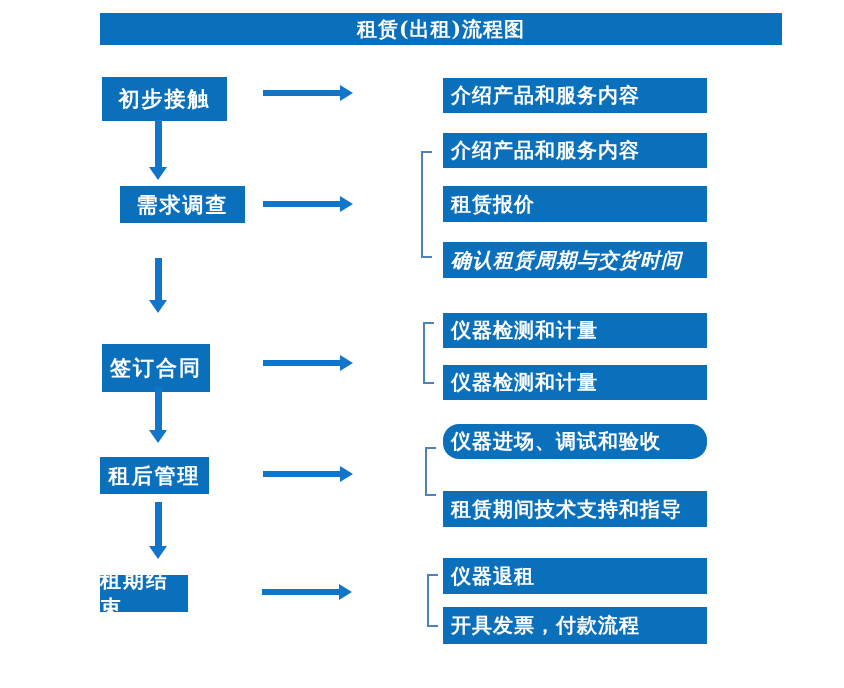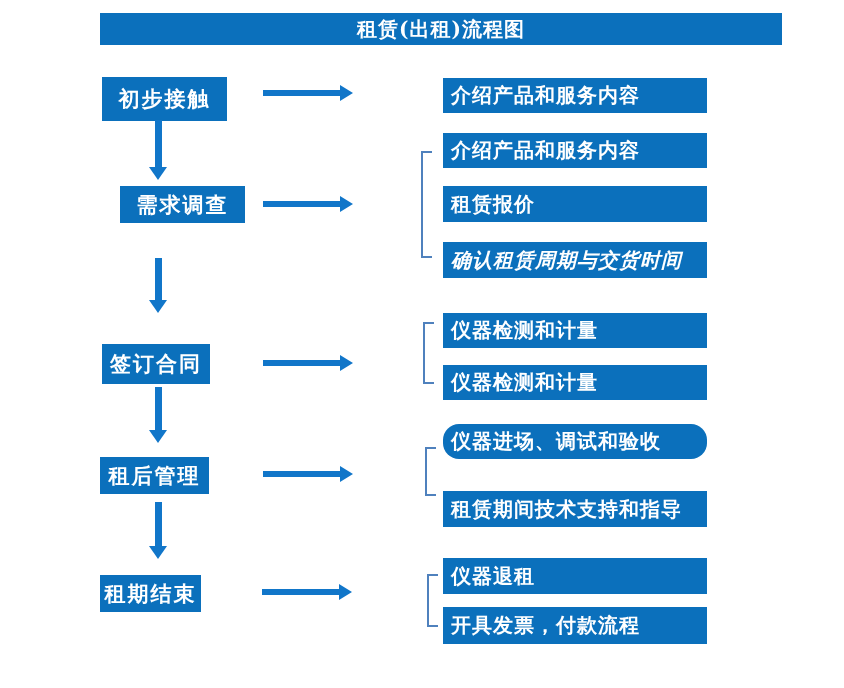--- a/index.html
+++ b/index.html
@@ -79,23 +79,23 @@
 <body>
 
 <div class="canvas">
 
   <div class="title-bar">
     <span>租赁(出租)流程图</span>
   </div>
 
   <div class="step-box" style="left:102px; top:77px;  width:125px; height:44px;">初步接触</div>
   <div class="step-box" style="left:102px; top:186px; width:125px; height:37px;margin-left:18px;">需求调查</div>
-  <div class="step-box" style="left:102px; top:344px; width:108px; height:40px;">签订合同</div>
+  <div class="step-box" style="left:102px; top:344px; width:108px; height:48px;">签订合同</div>
   <div class="step-box" style="left:100px; top:457px; width:109px; height:37px;">租后管理</div>
-  <div class="step-box" style="left:100px; top:575px; width:101px; height:37px;">租期结束</div>
+  <div class="step-box" style="left:100px; top:575px; width:88px; height:37px;">租期结束</div>
 
   <div class="detail-box" style="top:78px;">介绍产品和服务内容</div>
   <div class="detail-box" style="top:133px;">介绍产品和服务内容</div>
   <div class="detail-box" style="top:186px; height:36px;">租赁报价</div>
   <div class="detail-box" style="top:242px; height:36px;font-style:italic;">确认租赁周期与交货时间</div>
   <div class="detail-box" style="top:313px;">仪器检测和计量</div>
   <div class="detail-box" style="top:365px;">仪器检测和计量</div>
   <div class="detail-box" style="top:424px;border-radius:16px;">仪器进场、调试和验收</div>
   <div class="detail-box" style="top:558px; height:36px;">仪器退租</div>
   <div class="detail-box" style="top:491px; height:36px;">租赁期间技术支持和指导</div>

